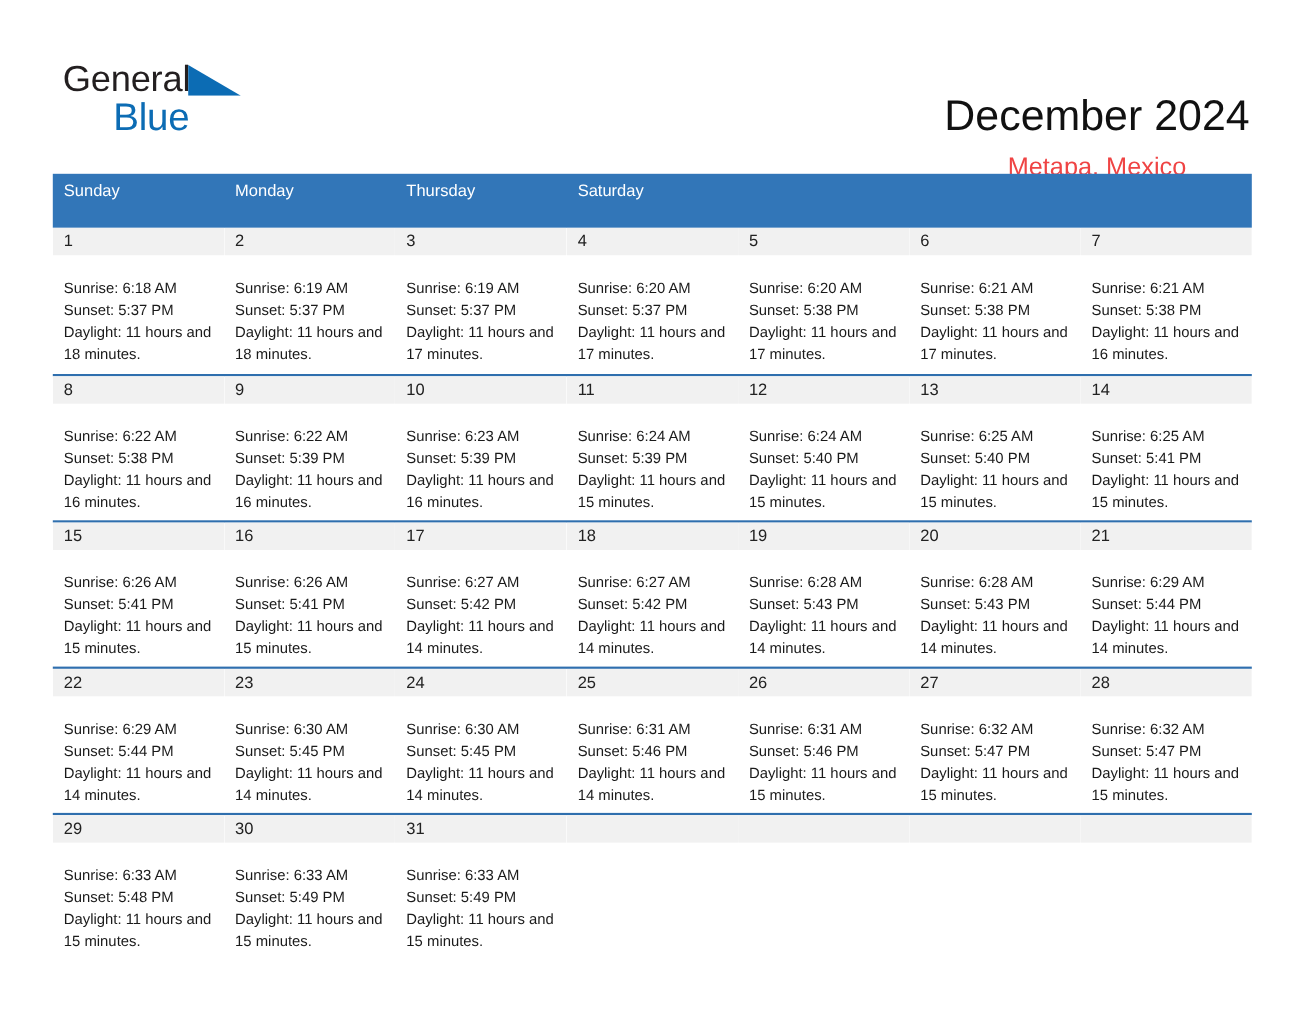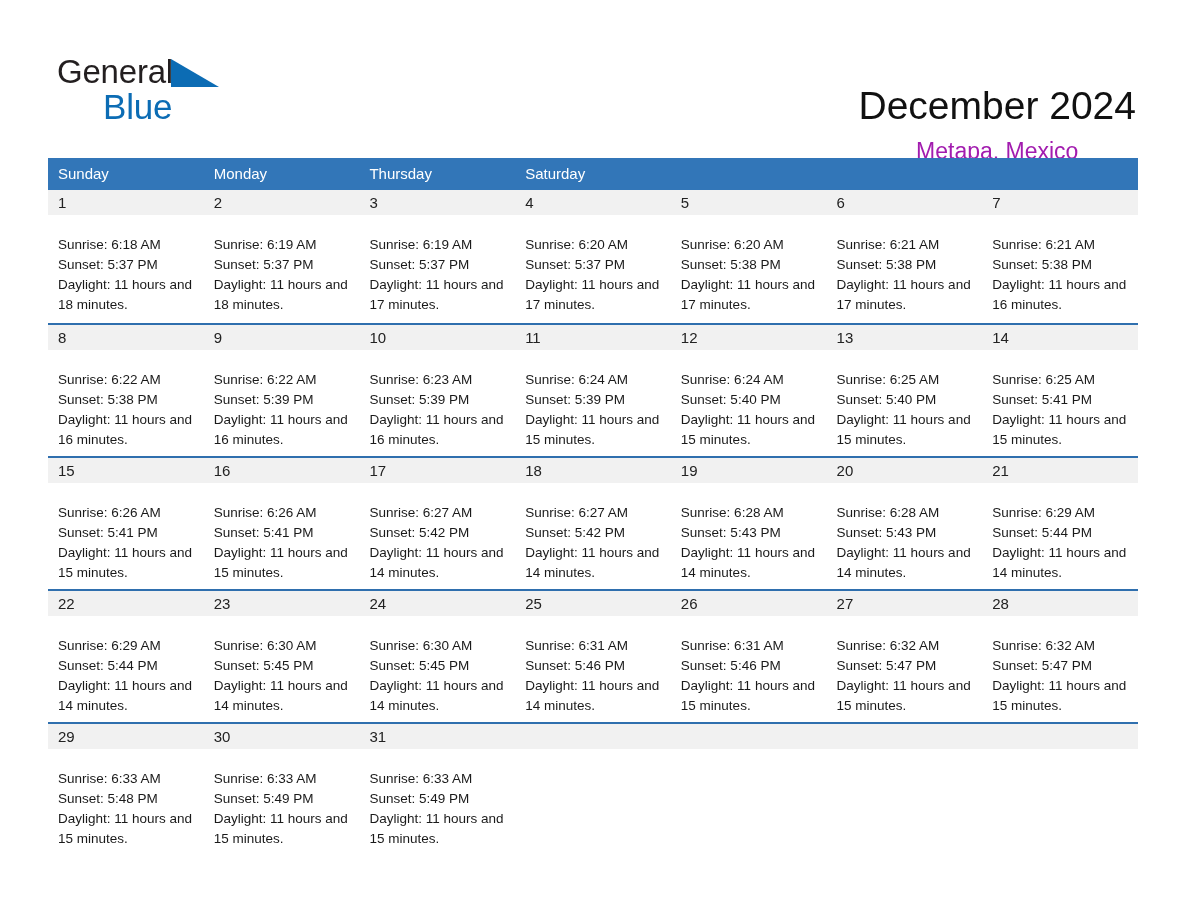--- a/index.html
+++ b/index.html
@@ -79,37 +79,37 @@
     font-size: 39px;
     line-height: 48px;
     color: #111111;
     font-weight: normal;
     white-space: nowrap;
   }
   .cal-subtitle {
     font-size: 23px;
     line-height: 30px;
     margin-top: 6px;
-    color: #a21caf;
+    color: #ef4444;
     font-weight: normal;
     white-space: nowrap;
   }
 
   
   .calendar {
     position: absolute;
     left: 48px;
     top: 158px;
     width: 1090px;
   }
   .weekdays {
     display: grid;
     grid-template-columns: repeat(7, 1fr);
     background: #3276b8;
-    height: 32px;
+    height: 49px;
   }
   .weekday {
     color: #ffffff;
     font-size: 15px;
     line-height: 31px;
     padding-left: 10px;
     box-sizing: border-box;
     white-space: nowrap;
   }
 

